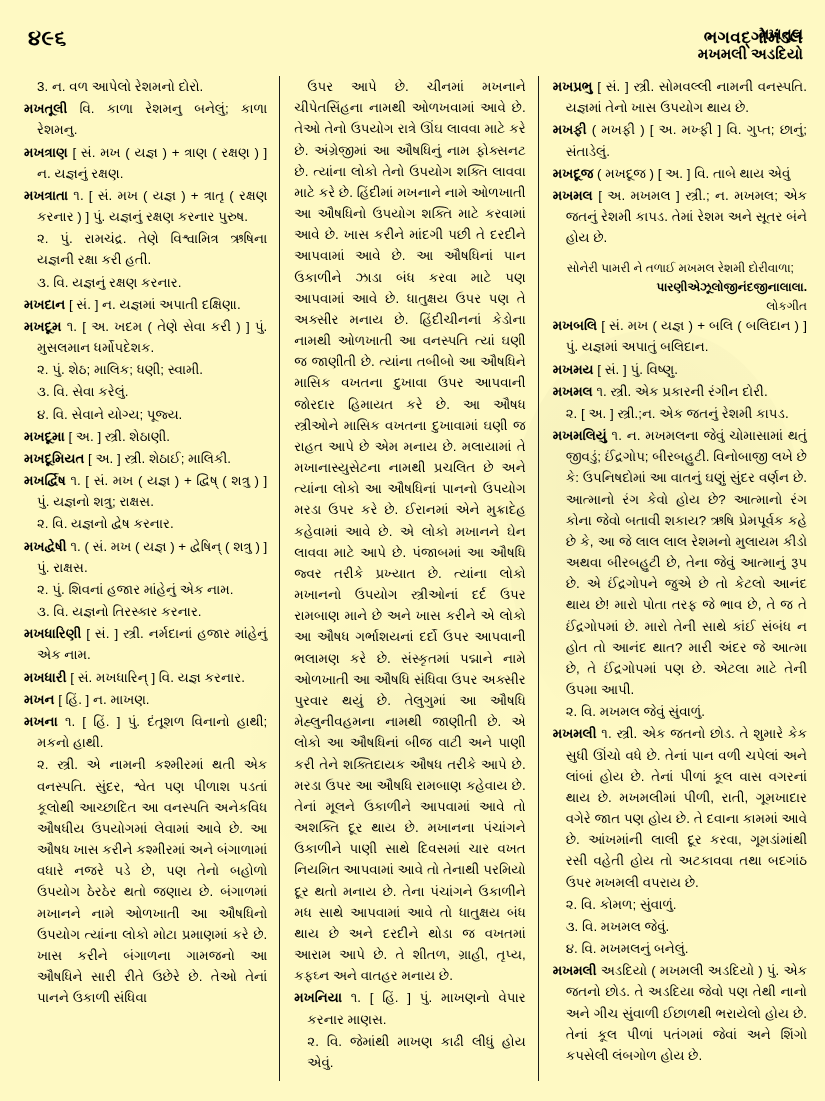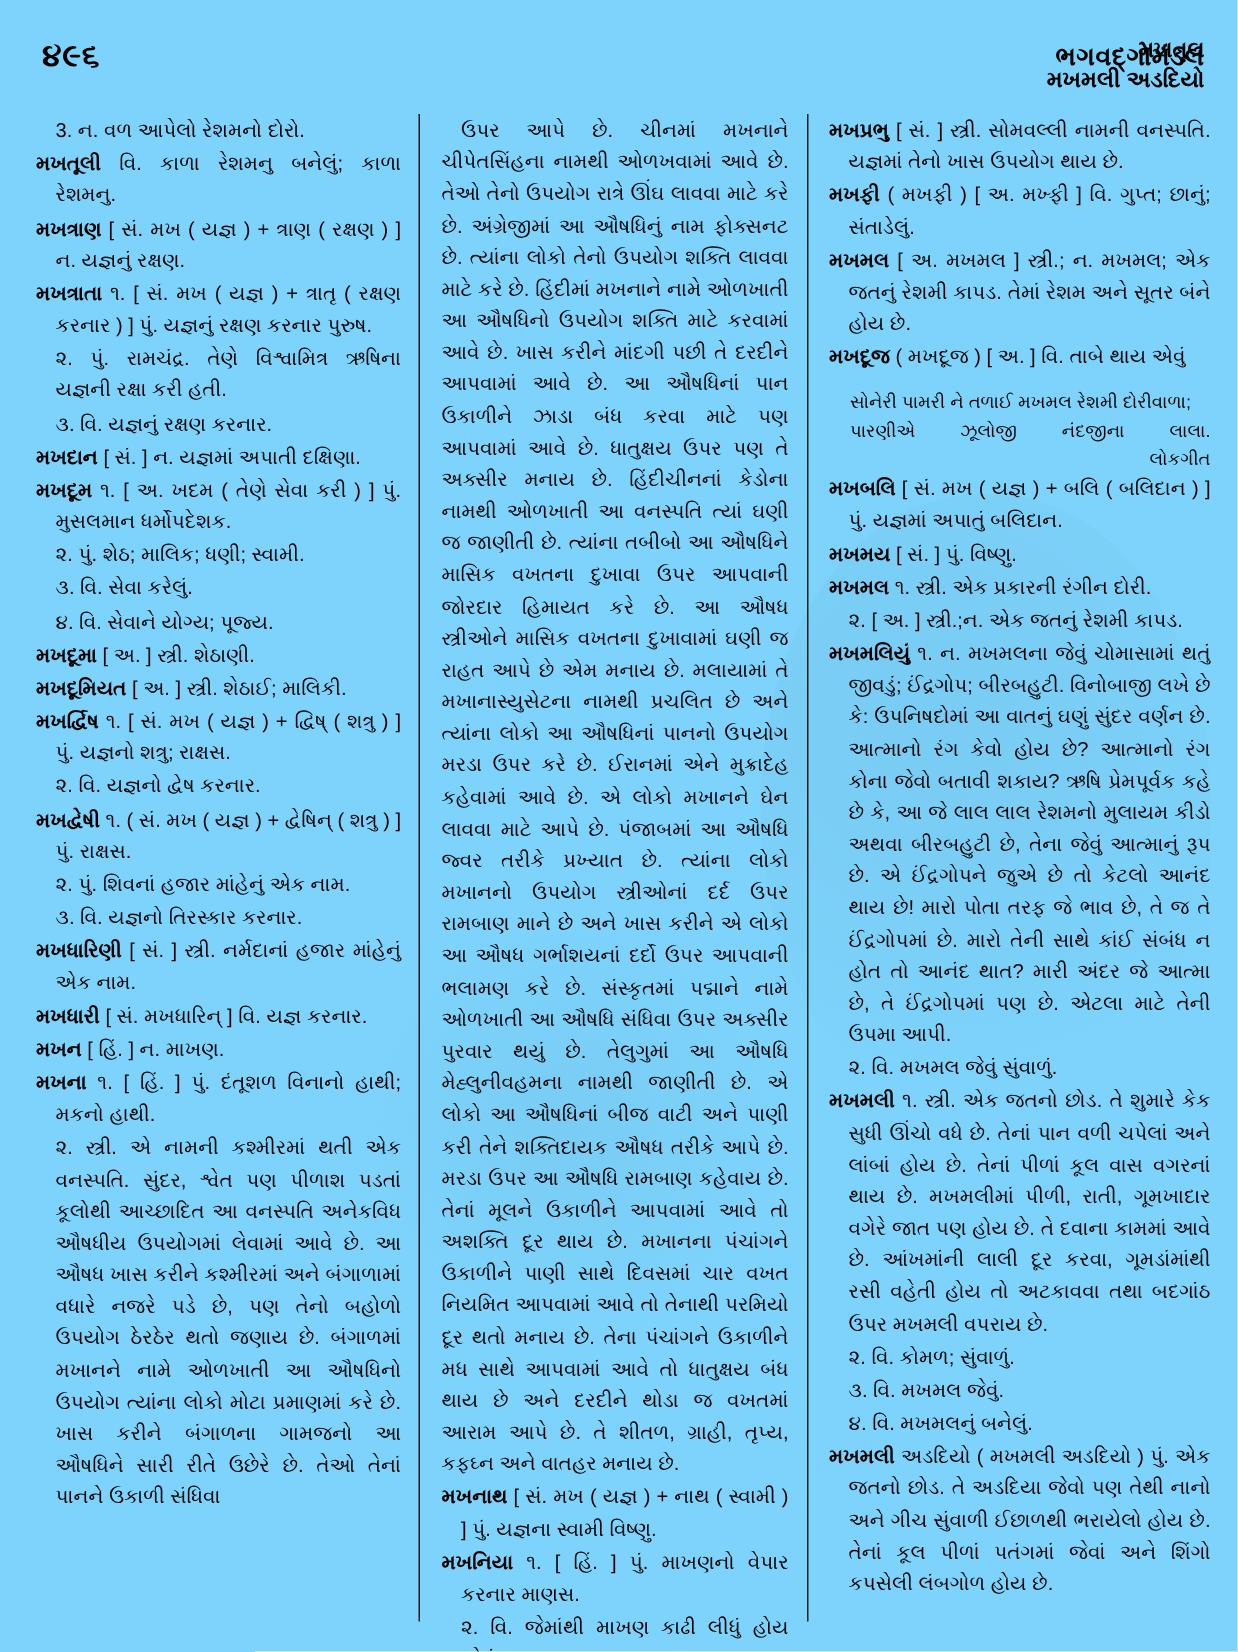--- a/index.html
+++ b/index.html
@@ -11,21 +11,21 @@
     width: 825px;
     height: 1101px;
     font-family: "Liberation Serif", "DejaVu Serif", serif;
     color: #000000;
     overflow: hidden;
     position: relative;
   }
   .page {
     position: absolute;
     inset: 0;
-    background: #7dd3fc;
+    background: #fef9c3;
     padding: 0;
   }
 
   
   .watermark {
     position: absolute;
     right: 18px;
     top: 330px;
     width: 300px;
     height: 430px;
@@ -133,21 +133,22 @@
   }
   .quote {
     font-family: "Liberation Sans", sans-serif;
     font-size: 12px;
     line-height: 1.55;
     padding-left: 14px;
     margin-top: 11px;
   }
   .quote-line {
     display: flex;
-    justify-content: space-between;
+    justify-content: flex-end;
+    font-weight: bold;
   }
   .quote-attr {
     text-align: right;
     display: block;
   }
 </style>
 </head>
 <body>
 
 <div class="page">
@@ -186,30 +187,29 @@
         <p class="entry sense">૩. વિ. યજ્ઞનો તિરસ્કાર કરનાર.</p>
         <p class="entry hang"><span class="hw">મખધારિણી</span> [ સં. ] સ્ત્રી. નર્મદાનાં હજાર માંહેનું એક નામ.</p>
         <p class="entry hang"><span class="hw">મખધારી</span> [ સં. મખધારિન્ ] વિ. યજ્ઞ કરનાર.</p>
         <p class="entry hang"><span class="hw">મખન</span> [ હિં. ] ન. માખણ.</p>
         <p class="entry hang"><span class="hw">મખના</span> ૧. [ હિં. ] પું. દંતૂશળ વિનાનો હાથી; મકનો હાથી.</p>
         <p class="entry sense">૨. સ્ત્રી. એ નામની કશ્મીરમાં થતી એક વનસ્પતિ. સુંદર, શ્વેત પણ પીળાશ પડતાં કૂલોથી આચ્છાદિત આ વનસ્પતિ અનેકવિધ ઔષધીય ઉપયોગમાં લેવામાં આવે છે. આ ઔષધ ખાસ કરીને કશ્મીરમાં અને બંગાળામાં વધારે નજરે પડે છે, પણ તેનો બહોળો ઉપયોગ ઠેરઠેર થતો જણાય છે. બંગાળમાં મખાનને નામે ઓળખાતી આ ઔષધિનો ઉપયોગ ત્યાંના લોકો મોટા પ્રમાણમાં કરે છે. ખાસ કરીને બંગાળના ગામજનો આ ઔષધિને સારી રીતે ઉછેરે છે. તેઓ તેનાં પાનને ઉકાળી સંધિવા</p>
       </div>
     <div class="rule"></div>
     <div class="col col-2" id="col2">
         <p class="entry para">ઉપર આપે છે. ચીનમાં મખનાને ચીપેતસિંહના નામથી ઓળખવામાં આવે છે. તેઓ તેનો ઉપયોગ રાત્રે ઊંઘ લાવવા માટે કરે છે. અંગ્રેજીમાં આ ઔષધિનું નામ ફોક્સનટ છે. ત્યાંના લોકો તેનો ઉપયોગ શક્તિ લાવવા માટે કરે છે. હિંદીમાં મખનાને નામે ઓળખાતી આ ઔષધિનો ઉપયોગ શક્તિ માટે કરવામાં આવે છે. ખાસ કરીને માંદગી પછી તે દરદીને આપવામાં આવે છે. આ ઔષધિનાં પાન ઉકાળીને ઝાડા બંધ કરવા માટે પણ આપવામાં આવે છે. ધાતુક્ષય ઉપર પણ તે અક્સીર મનાય છે. હિંદીચીનનાં કેડોના નામથી ઓળખાતી આ વનસ્પતિ ત્યાં ઘણી જ જાણીતી છે. ત્યાંના તબીબો આ ઔષધિને માસિક વખતના દુખાવા ઉપર આપવાની જોરદાર હિમાયત કરે છે. આ ઔષધ સ્ત્રીઓને માસિક વખતના દુખાવામાં ઘણી જ રાહત આપે છે એમ મનાય છે. મલાયામાં તે મખાનાસ્યુસેટના નામથી પ્રચલિત છે અને ત્યાંના લોકો આ ઔષધિનાં પાનનો ઉપયોગ મરડા ઉપર કરે છે. ઈરાનમાં એને મુક્રાદેહ કહેવામાં આવે છે. એ લોકો મખાનને ઘેન લાવવા માટે આપે છે. પંજાબમાં આ ઔષધિ જ્વર તરીકે પ્રખ્યાત છે. ત્યાંના લોકો મખાનનો ઉપયોગ સ્ત્રીઓનાં દર્દ ઉપર રામબાણ માને છે અને ખાસ કરીને એ લોકો આ ઔષધ ગર્ભાશયનાં દર્દો ઉપર આપવાની ભલામણ કરે છે. સંસ્કૃતમાં પદ્માને નામે ઓળખાતી આ ઔષધિ સંધિવા ઉપર અક્સીર પુરવાર થયું છે. તેલુગુમાં આ ઔષધિ મેહ્લુનીવહમના નામથી જાણીતી છે. એ લોકો આ ઔષધિનાં બીજ વાટી અને પાણી કરી તેને શક્તિદાયક ઔષધ તરીકે આપે છે. મરડા ઉપર આ ઔષધિ રામબાણ કહેવાય છે. તેનાં મૂલને ઉકાળીને આપવામાં આવે તો અશક્તિ દૂર થાય છે. મખાનના પંચાંગને ઉકાળીને પાણી સાથે દિવસમાં ચાર વખત નિયમિત આપવામાં આવે તો તેનાથી પરમિયો દૂર થતો મનાય છે. તેના પંચાંગને ઉકાળીને મધ સાથે આપવામાં આવે તો ધાતુક્ષય બંધ થાય છે અને દરદીને થોડા જ વખતમાં આરામ આપે છે. તે શીતળ, ગ્રાહી, તૃપ્ય, કફઘ્ન અને વાતહર મનાય છે.</p>
-        <p class="entry hang"><span class="hw">મખનાથ</span> [ સં. મખ ( યજ્ઞ ) + નાથ ( સ્વામી ) ] પું. યજ્ઞના સ્વામી વિષ્ણુ.</p>
         <p class="entry hang"><span class="hw">મખનિયા</span> ૧. [ હિં. ] પું. માખણનો વેપાર કરનાર માણસ.</p>
         <p class="entry sense">૨. વિ. જેમાંથી માખણ કાઢી લીધું હોય એવું.</p>
       </div>
     <div class="rule short"></div>
     <div class="col col-3" id="col3">
         <p class="entry hang"><span class="hw">મખપ્રભુ</span> [ સં. ] સ્ત્રી. સોમવલ્લી નામની વનસ્પતિ. યજ્ઞમાં તેનો ખાસ ઉપયોગ થાય છે.</p>
         <p class="entry hang"><span class="hw">મખફી</span> ( મખફી ) [ અ. મખ્ફી ] વિ. ગુપ્ત; છાનું; સંતાડેલું.</p>
+        <p class="entry hang"><span class="hw">મખદૂજ</span> ( મખદૂજ ) [ અ. ] વિ. તાબે થાય એવું</p>
         <p class="entry hang"><span class="hw">મખમલ</span> [ અ. મખમલ ] સ્ત્રી.; ન. મખમલ; એક જતનું રેશમી કાપડ. તેમાં રેશમ અને સૂતર બંને હોય છે.</p>
-        <p class="entry hang"><span class="hw">મખદૂજ</span> ( મખદૂજ ) [ અ. ] વિ. તાબે થાય એવું</p>
         <div class="quote">
           <div>સોનેરી પામરી ને તળાઈ મખમલ રેશમી દોરીવાળા;</div>
           <div class="quote-line">
             <span>પારણીએ</span>
             <span>ઝૂલોજી</span>
             <span>નંદજીના</span>
             <span>લાલા.</span>
           </div>
           <div class="quote-attr">લોકગીત</div>
         </div>

